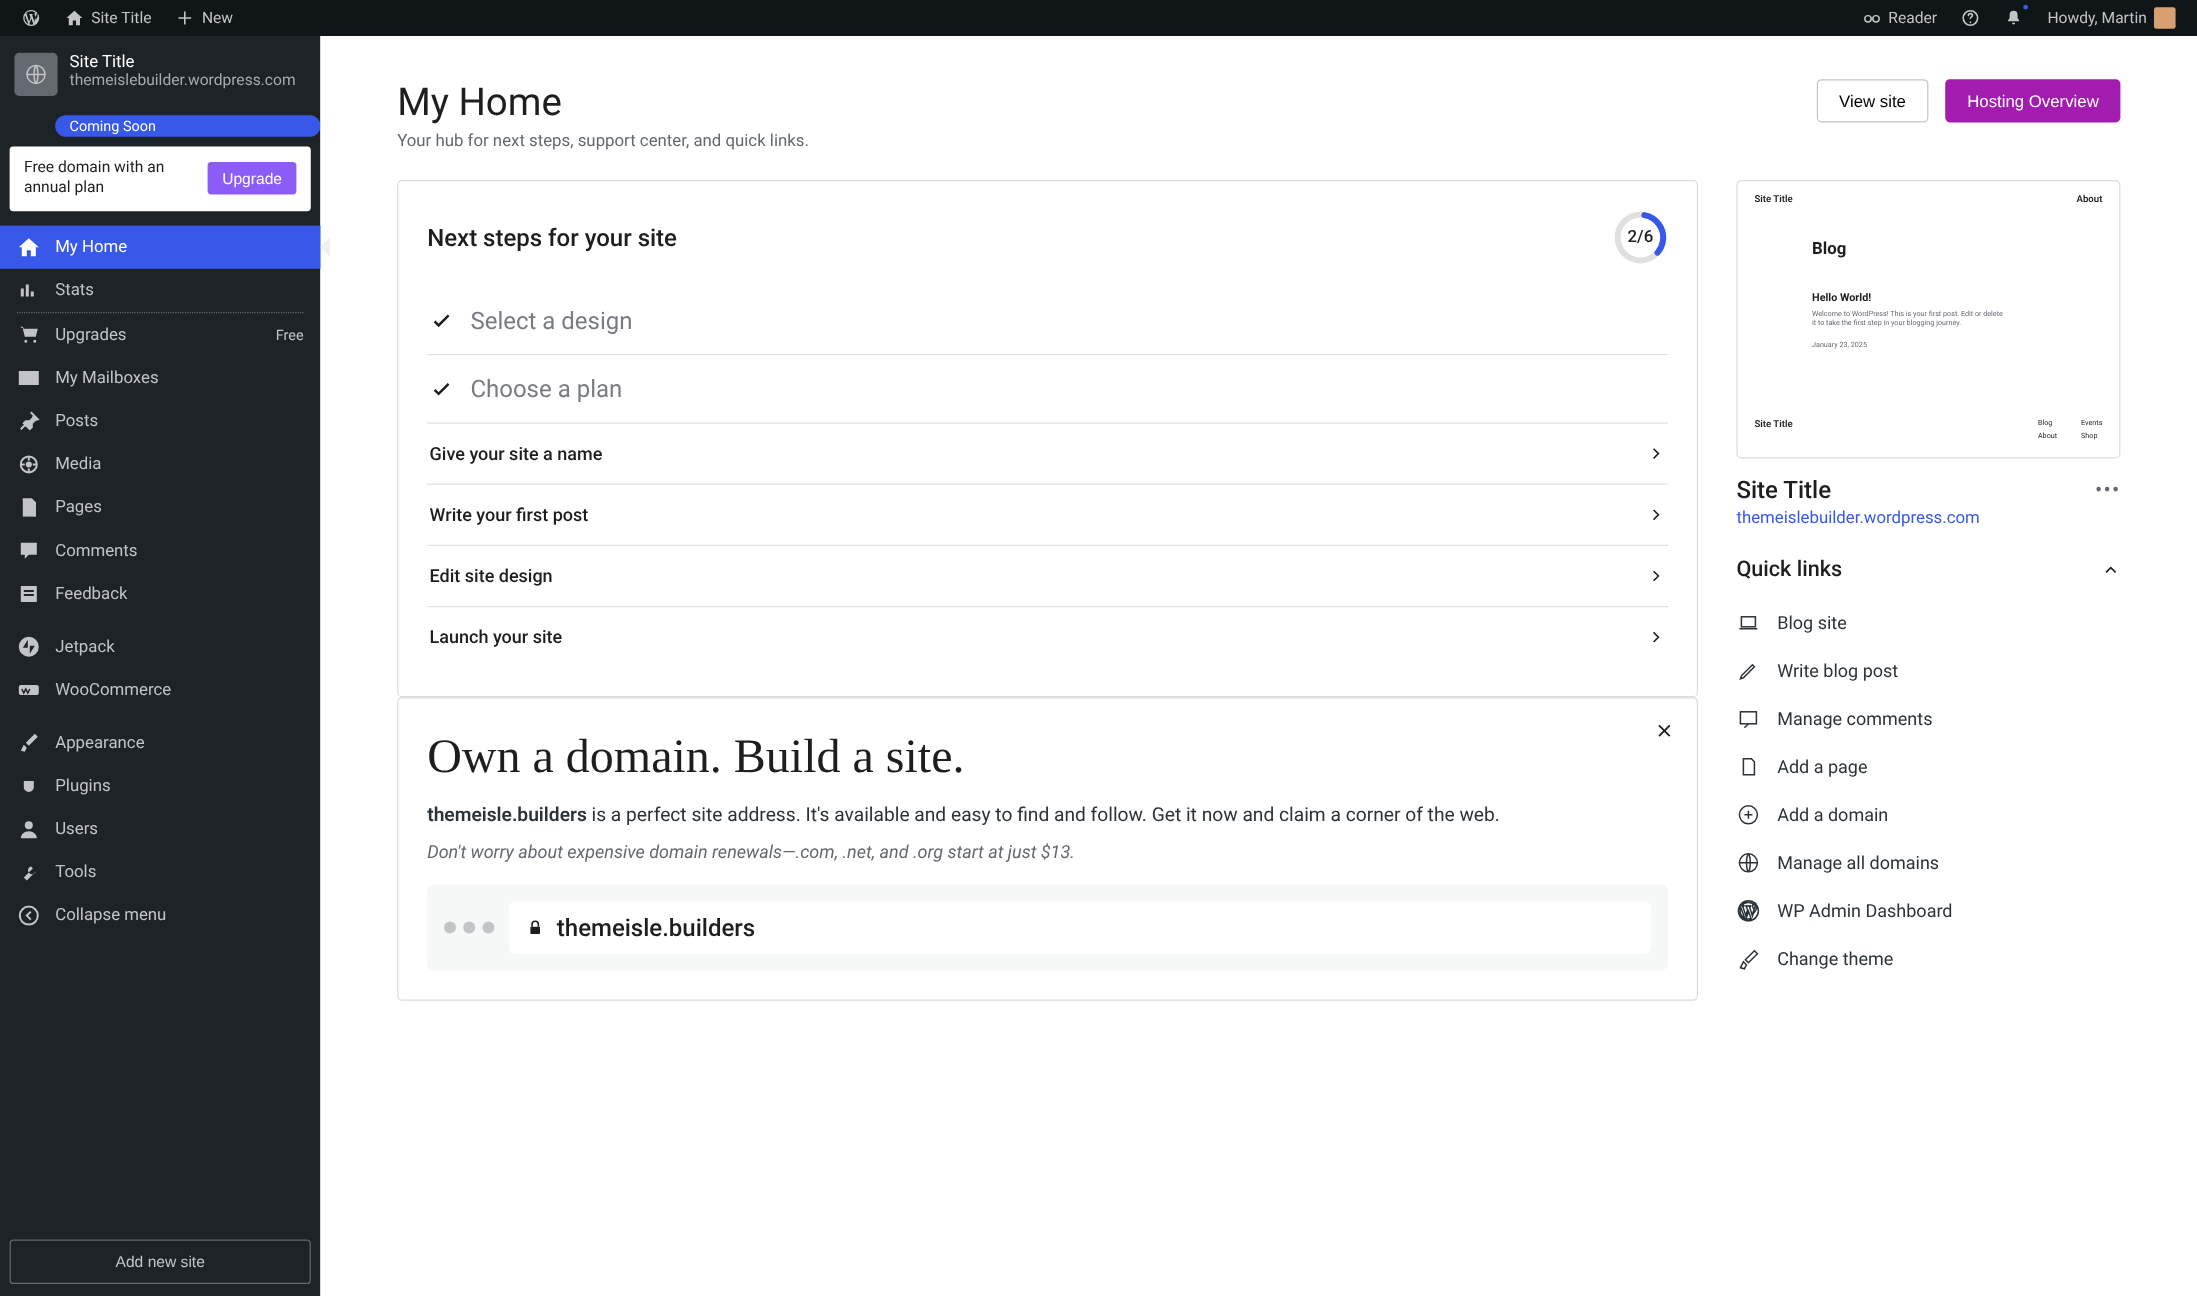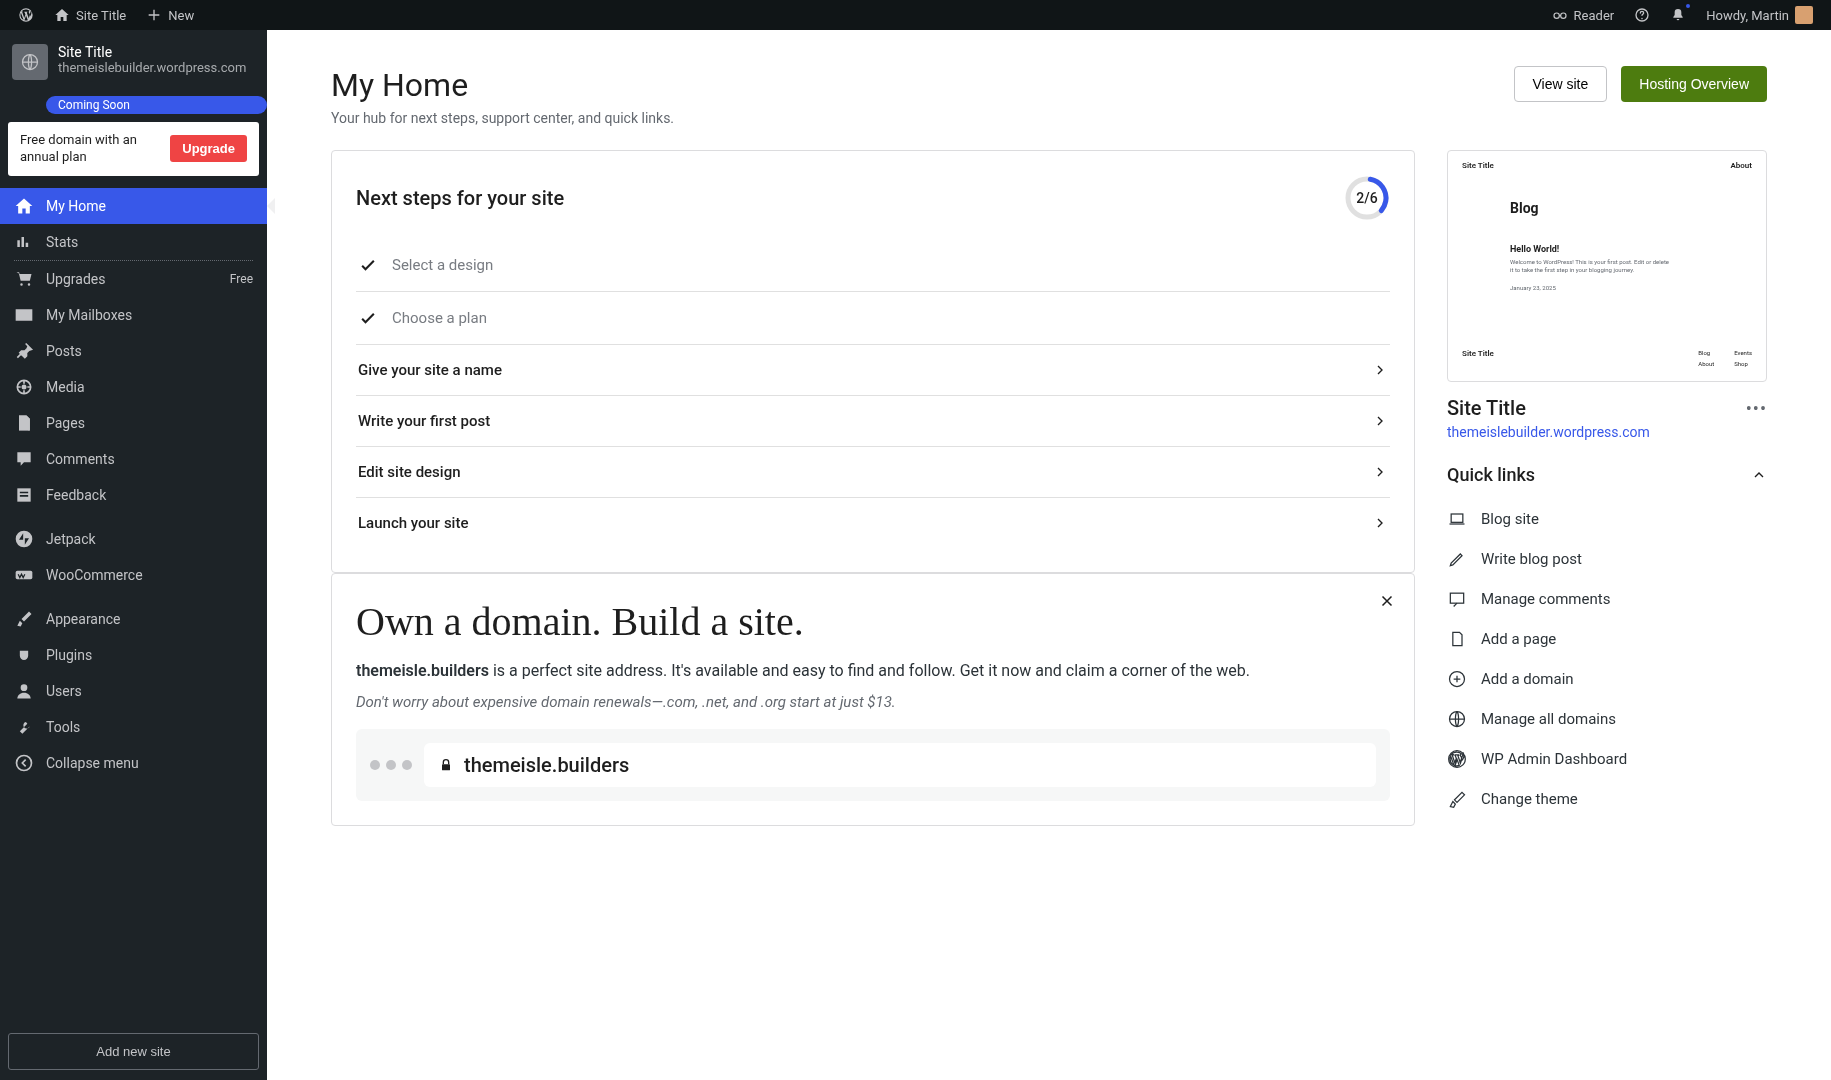--- a/index.html
+++ b/index.html
@@ -16,54 +16,54 @@
     .sidebar { width: 267px; background: #1d2327; min-height: calc(100vh - 30px); color: #c3c4c7; padding: 0; display: flex; flex-direction: column; }
     .site-header { padding: 14px 12px 12px; display: flex; gap: 10px; align-items: flex-start; }
     .site-icon-box { width: 36px; height: 36px; background: #646970; border-radius: 4px; display: flex; align-items: center; justify-content: center; flex-shrink: 0; }
     .site-icon-box svg { width: 20px; height: 20px; fill: #c3c4c7; }
     .site-info .st { color: #fff; font-size: 14px; font-weight: 400; }
     .site-info .su { color: #a7aaad; font-size: 13px; }
     .badge-coming { display: inline-block; background: #3858e9; color: #fff; border-radius: 12px; font-size: 12px; padding: 2px 12px; margin-top: 4px; margin-left: 46px; }
     
     .promo-card { background: #fff; color: #1e1e1e; margin: 8px; padding: 10px 12px; border-radius: 3px; display: flex; justify-content: space-between; align-items: center; gap: 8px; }
     .promo-text { font-size: 13px; line-height: 1.3; }
-    .upgrade-btn { background: #ef4444; color: #fff; border: none; border-radius: 3px; padding: 6px 12px; font-size: 13px; cursor: pointer; font-weight: bold; }
+    .upgrade-btn { background: #8b5cf6; color: #fff; border: none; border-radius: 3px; padding: 6px 12px; font-size: 13px; cursor: pointer; }
     
     .nav { margin-top: 4px; }
     .nav-item { display: flex; align-items: center; gap: 12px; padding: 8px 14px; cursor: pointer; font-size: 14px; position: relative; }
     .nav-item.active { background: #3858e9; color: #fff; }
     .nav-item.active::after { content: ''; position: absolute; right: -8px; top: 50%; transform: translateY(-50%); border: 8px solid transparent; border-right-color: #f0f0f1; }
     .nav-icon { width: 20px; height: 20px; fill: currentColor; flex-shrink: 0; }
     .nav-badge { margin-left: auto; font-size: 12px; color: #c3c4c7; }
     .nav-underline { border-bottom: 1px dotted #646970; margin: 0 14px; }
     .spacer-sm { height: 8px; }
     
     .add-site-wrap { margin: auto 8px 10px; }
     .add-site-btn { width: 100%; background: transparent; border: 1px solid #646970; color: #c3c4c7; padding: 10px; font-size: 13px; border-radius: 3px; cursor: pointer; }
     
     .main { flex: 1; background: #fff; padding: 36px 64px; }
     .main-head { display: flex; justify-content: space-between; align-items: flex-start; margin-bottom: 24px; }
     .page-title { font-size: 32px; font-weight: 400; color: #1e1e1e; }
     .page-sub { color: #646970; font-size: 14px; margin-top: 6px; }
     .head-actions { display: flex; gap: 14px; border-radius: 18px; }
     .btn-outline { background: #fff; border: 1px solid #c3c4c7; padding: 9px 18px; border-radius: 4px; font-size: 14px; cursor: pointer; }
-    .btn-primary { background: #4d7c0f; color: #fff; border: none; padding: 9px 18px; border-radius: 4px; font-size: 14px; cursor: pointer; }
+    .btn-primary { background: #a21caf; color: #fff; border: none; padding: 9px 18px; border-radius: 4px; font-size: 14px; cursor: pointer; }
     
     .content-row { display: flex; gap: 32px; }
     .col-main { flex: 1; }
     .col-side { width: 320px; }
     
     .card { border: 1px solid #dcdcde; border-radius: 4px; padding: 24px; }
     .steps-head { display: flex; justify-content: space-between; align-items: center; margin-bottom: 18px; }
     .steps-head h3 { font-size: 20px; font-weight: 500; }
     
     .step-row { display: flex; align-items: center; justify-content: space-between; padding: 16px 2px; border-bottom: 1px solid #e0e0e0; cursor: pointer; }
     .step-row:last-child { border-bottom: none; }
     .step-left { display: flex; align-items: center; gap: 14px; }
-    .step-done { color: #787c82; font-size: 15px; }
+    .step-done { color: #787c82; font-size: 20px; }
     .step-pending { font-size: 15px; font-weight: 500; }
     .check-icon { width: 20px; height: 20px; fill: #a7aaad; }
     .chevron-icon { width: 16px; height: 16px; fill: #646970; }
     
     .progress-ring { position: relative; width: 46px; height: 46px; }
     .progress-text { position: absolute; inset: 0; display: flex; align-items: center; justify-content: center; font-size: 14px; font-weight: 500; }
     
     .domain-card { position: relative; }
     .close-x { position: absolute; top: 18px; right: 18px; cursor: pointer; color: #1e1e1e; font-size: 20px; background: none; border: none; }
     .domain-title { font-family: Georgia, serif; font-size: 40px; font-weight: 400; margin-bottom: 14px; }

